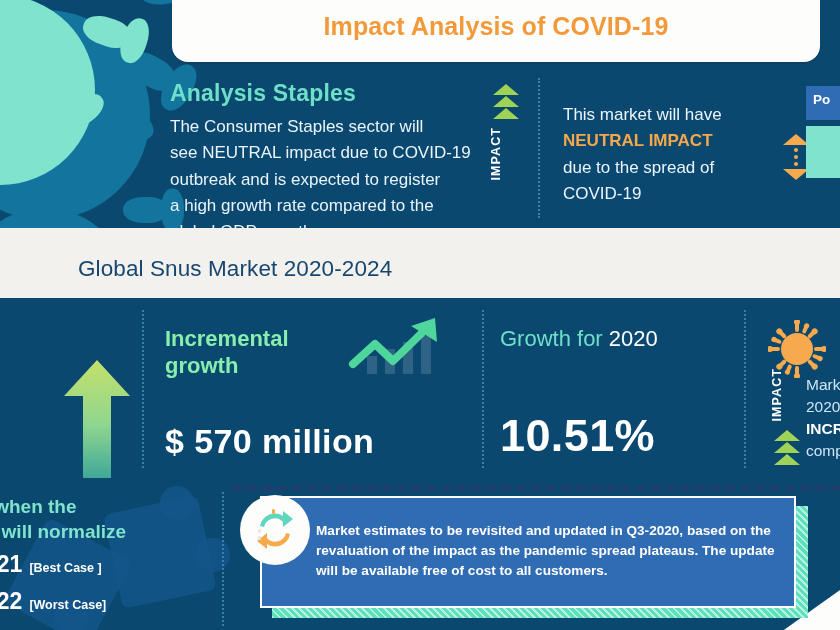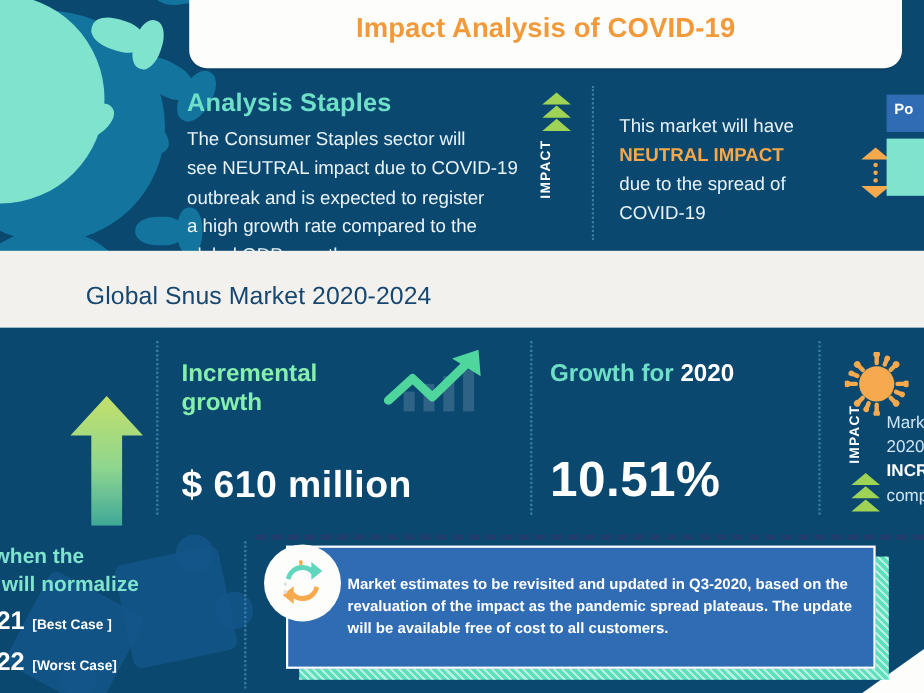--- a/index.html
+++ b/index.html
@@ -194,21 +194,21 @@
     color: #ffffff;
     font-size: 34px;
     font-weight: bold;
     letter-spacing: 0.4px;
   }
   #incremental-value { position: absolute; left: 165px; top: 422px; z-index: 6; }
 
   #trend-icon { position: absolute; left: 345px; top: 316px; width: 100px; height: 62px; z-index: 6; }
 
   #growth2020 { position: absolute; left: 500px; top: 326px; z-index: 6; }
-  #growth2020 .lbl { font-size: 22px; font-weight: bold; color: #6fe0c8; }
+  #growth2020 .lbl { font-size: 22px; font-weight: normal; color: #6fe0c8; }
   #growth2020 .lbl .yr { color: #ffffff; }
   #growth-value { position: absolute; left: 500px; top: 410px; font-size: 45px; z-index: 6; }
 
   
   #impact-mid { left: 770px; top: 368px; z-index: 6; }
   #impact-mid .impact-label { margin-top: 0; margin-bottom: 8px; }
 
   #virus-orange { position: absolute; left: 768px; top: 320px; width: 58px; height: 58px; z-index: 6; }
 
   #mid-right { position: absolute; left: 806px; top: 374px; width: 70px; z-index: 6; }
@@ -409,21 +409,21 @@
   </div>
 
   <div class="vdots" id="vdots-mid1"></div>
   <div class="vdots" id="vdots-mid2"></div>
   <div class="vdots" id="vdots-mid3"></div>
 
   <div id="incremental">
     <div class="lbl">Incremental</div>
     <div class="lbl">growth</div>
   </div>
-  <div class="big-value" id="incremental-value">$ 610 million</div>
+  <div class="big-value" id="incremental-value">$ 570 million</div>
 
   <div id="trend-icon">
     <svg width="100" height="62" viewBox="0 0 100 62">
       <rect x="22" y="40" width="10" height="18" fill="#2f6386"></rect>
       <rect x="40" y="33" width="10" height="25" fill="#2f6386"></rect>
       <rect x="58" y="26" width="10" height="32" fill="#2f6386"></rect>
       <rect x="76" y="20" width="10" height="38" fill="#2f6386"></rect>
       <polyline points="8,48 30,28 48,45 84,10" fill="none" stroke="#4fd69c" stroke-width="8" stroke-linejoin="round" stroke-linecap="round"></polyline>
       <polygon points="90,2 92,26 66,10" fill="#4fd69c"></polygon>
     </svg>

